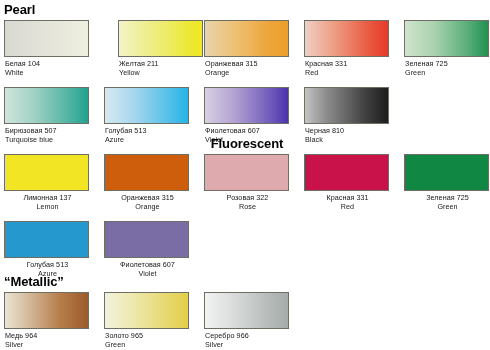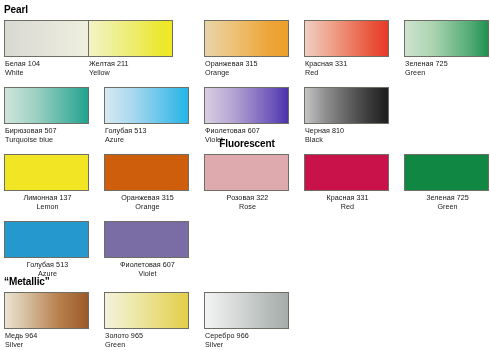--- a/index.html
+++ b/index.html
@@ -20,21 +20,21 @@
     width: 490px;
     height: 350px;
     padding: 0;
   }
   .section {
     position: absolute;
     left: 0;
     width: 490px;
   }
   .section-title {
-    font-size: 10px;
+    font-size: 13px;
     font-weight: bold;
     letter-spacing: -0.1px;
     line-height: 15px;
     margin: 0 0 3px 4px;
     color: #000000;
     white-space: nowrap;
   }
   .swatch-row {
     position: relative;
     width: 490px;
@@ -75,21 +75,21 @@
     <div class="section-title">Pearl</div>
 
     <div class="swatch-row">
       <div class="swatch-cell" style="left:4px;">
         <div class="swatch" style="background:linear-gradient(to right, #d8d9d3 0%, #e2e2d8 45%, #eff0df 100%);"></div>
         <div class="swatch-labels">
           <div class="label-ru">Белая 104</div>
           <div class="label-en">White</div>
         </div>
       </div>
-      <div class="swatch-cell" style="left:88px;">
+      <div class="swatch-cell" style="left:118px;">
         <div class="swatch" style="background:linear-gradient(to right, #f2f3c6 0%, #eeee84 40%, #ece834 85%, #f2e81f 100%);"></div>
         <div class="swatch-labels">
           <div class="label-ru">Желтая 211</div>
           <div class="label-en">Yellow</div>
         </div>
       </div>
       <div class="swatch-cell" style="left:204px;">
         <div class="swatch" style="background:linear-gradient(to right, #e8d3a8 0%, #eec276 35%, #eda63c 75%, #eda029 100%);"></div>
         <div class="swatch-labels">
           <div class="label-ru">Оранжевая 315</div>

